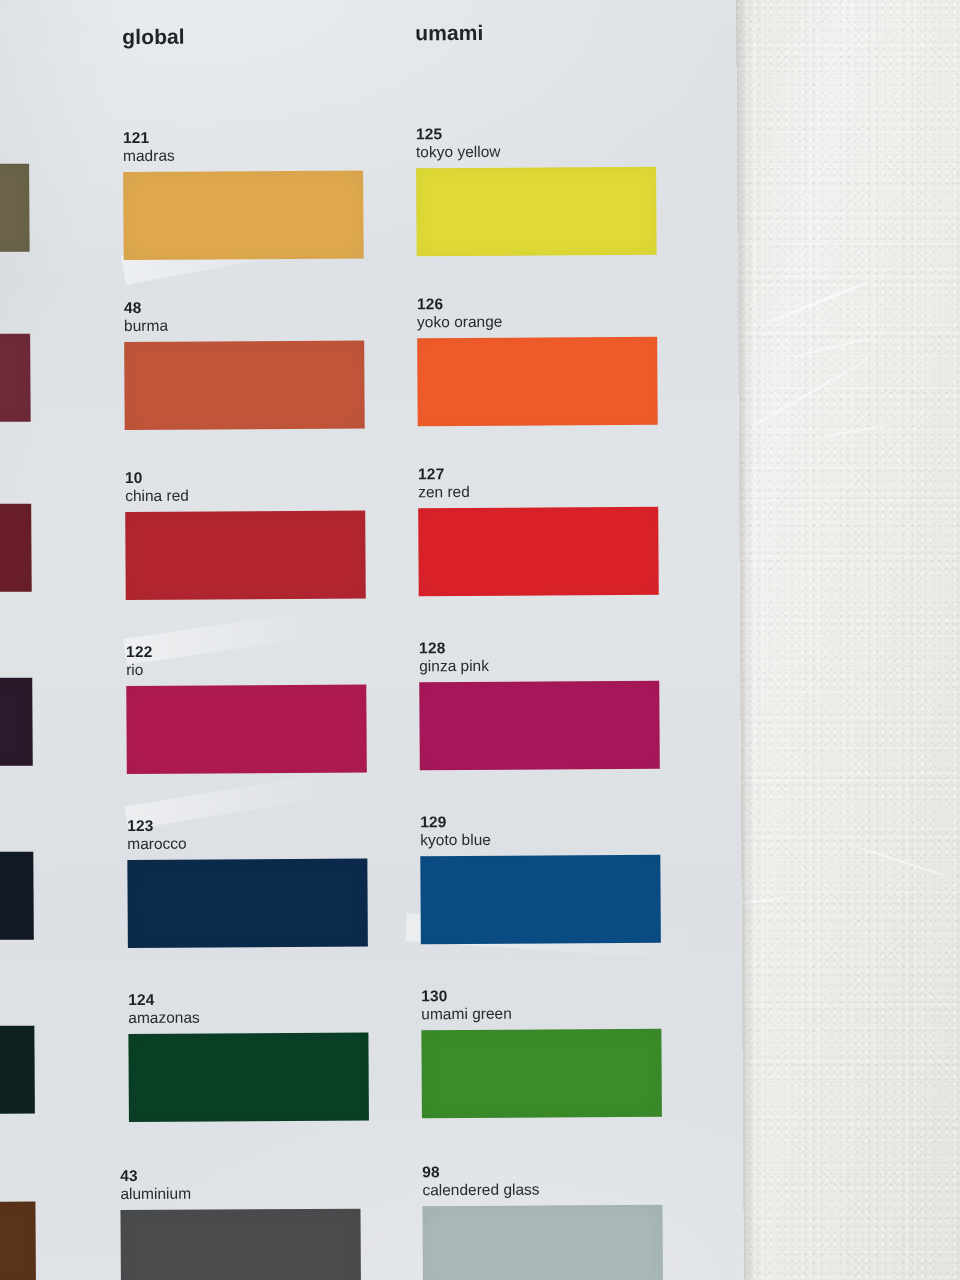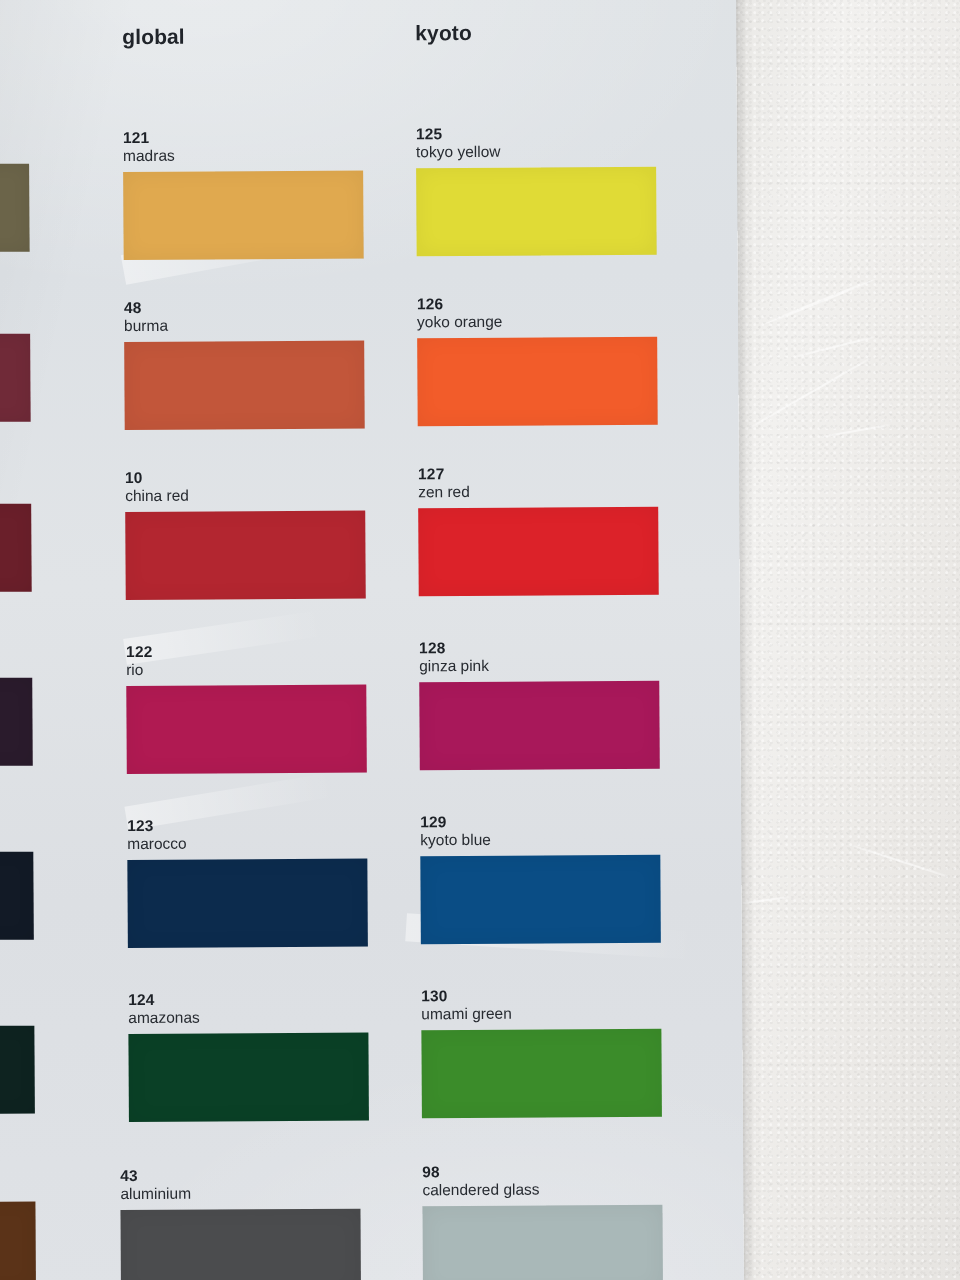--- a/index.html
+++ b/index.html
@@ -132,21 +132,21 @@
 
     <div class="edge-chip" style="top: 178px; background: rgb(107, 100, 73);"></div>
     <div class="edge-chip" style="top: 348px; background: rgb(112, 42, 56);"></div>
     <div class="edge-chip" style="top: 518px; background: rgb(106, 31, 42);"></div>
     <div class="edge-chip" style="top: 692px; background: rgb(42, 27, 44);"></div>
     <div class="edge-chip" style="top: 866px; background: rgb(18, 26, 38);"></div>
     <div class="edge-chip" style="top: 1040px; background: rgb(14, 35, 32);"></div>
     <div class="edge-chip" style="top: 1216px; background: rgb(91, 51, 24);"></div>
 
     <div class="col-header" style="left:152px; top:40px;">global</div>
-    <div class="col-header" style="left:445px; top:38px;">kyoto</div>
+    <div class="col-header" style="left:445px; top:38px;">umami</div>
 
     <div class="entry" style="left:152px; top:144px;">
       <div class="code">121</div>
       <div class="cname">madras</div>
       <div class="chip" style="background: rgb(224, 169, 79);"></div>
     </div>
     <div class="entry" style="left:152px; top:314px;">
       <div class="code">48</div>
       <div class="cname">burma</div>
       <div class="chip" style="background: rgb(194, 86, 58);"></div>

